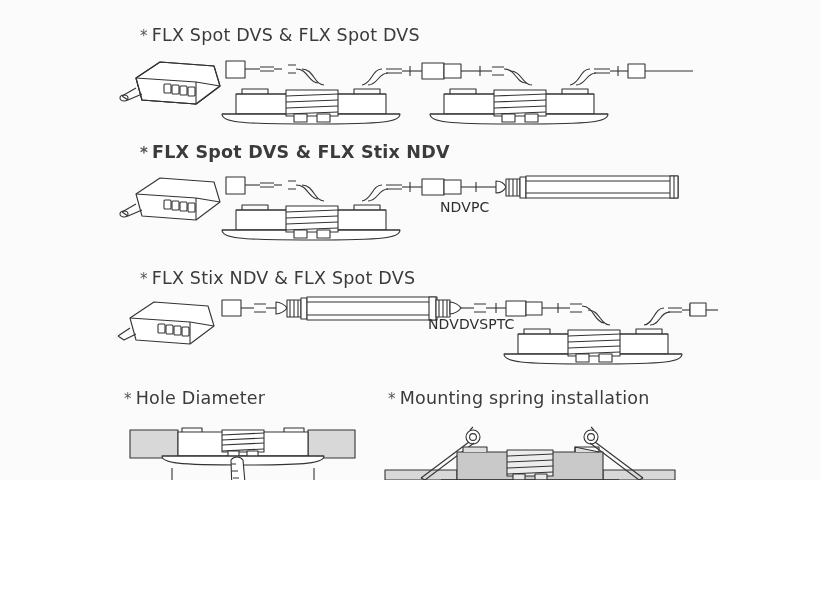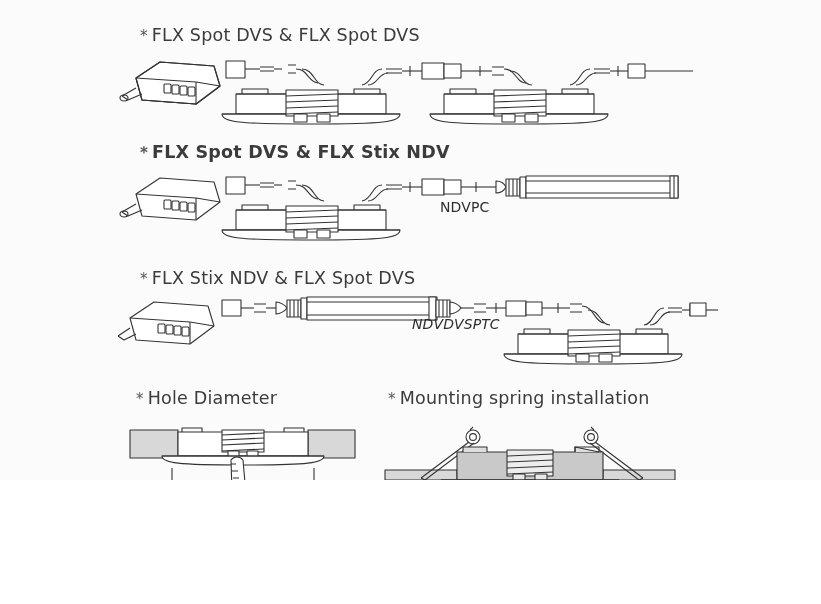--- a/index.html
+++ b/index.html
@@ -307,23 +307,23 @@
         <g>
           <path d="M564 22 L572 22"></path>
           <path d="M572 16 L572 28"></path>
           <rect x="572" y="15" width="16" height="13" fill="#fff"></rect>
           <path d="M588 22 L600 22"></path>
         </g>
       </g>
     </svg>
   </div>
 
-  <div class="cable-label" style="left:412px; top:316px;font-style:italic;">NDVDVSPTC</div>
-
-  <div class="section-title" style="left:136px; top:388px;">
+  <div class="cable-label" style="left:428px; top:316px;">NDVDVSPTC</div>
+
+  <div class="section-title" style="left:124px; top:388px;">
     <span class="star">*</span><span>Hole Diameter</span>
   </div>
 
   <div class="fig" style="left:130px; top:420px;">
     <svg width="225" height="160" viewBox="0 0 225 160">
       <g fill="none" stroke="#333" stroke-width="1.1" stroke-linejoin="round">
 
         <g>
           <rect x="0" y="10" width="48" height="28" fill="#d8d8d8" stroke="#333"></rect>
           <rect x="178" y="10" width="47" height="28" fill="#d8d8d8" stroke="#333"></rect>

